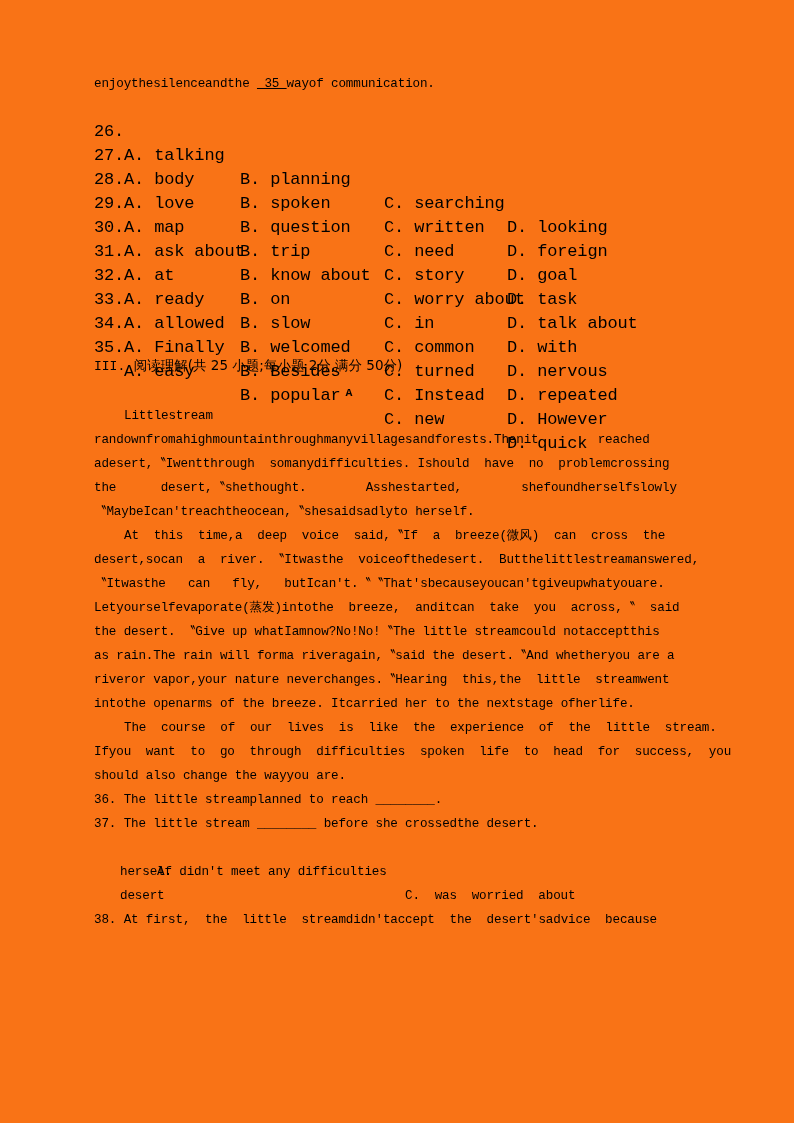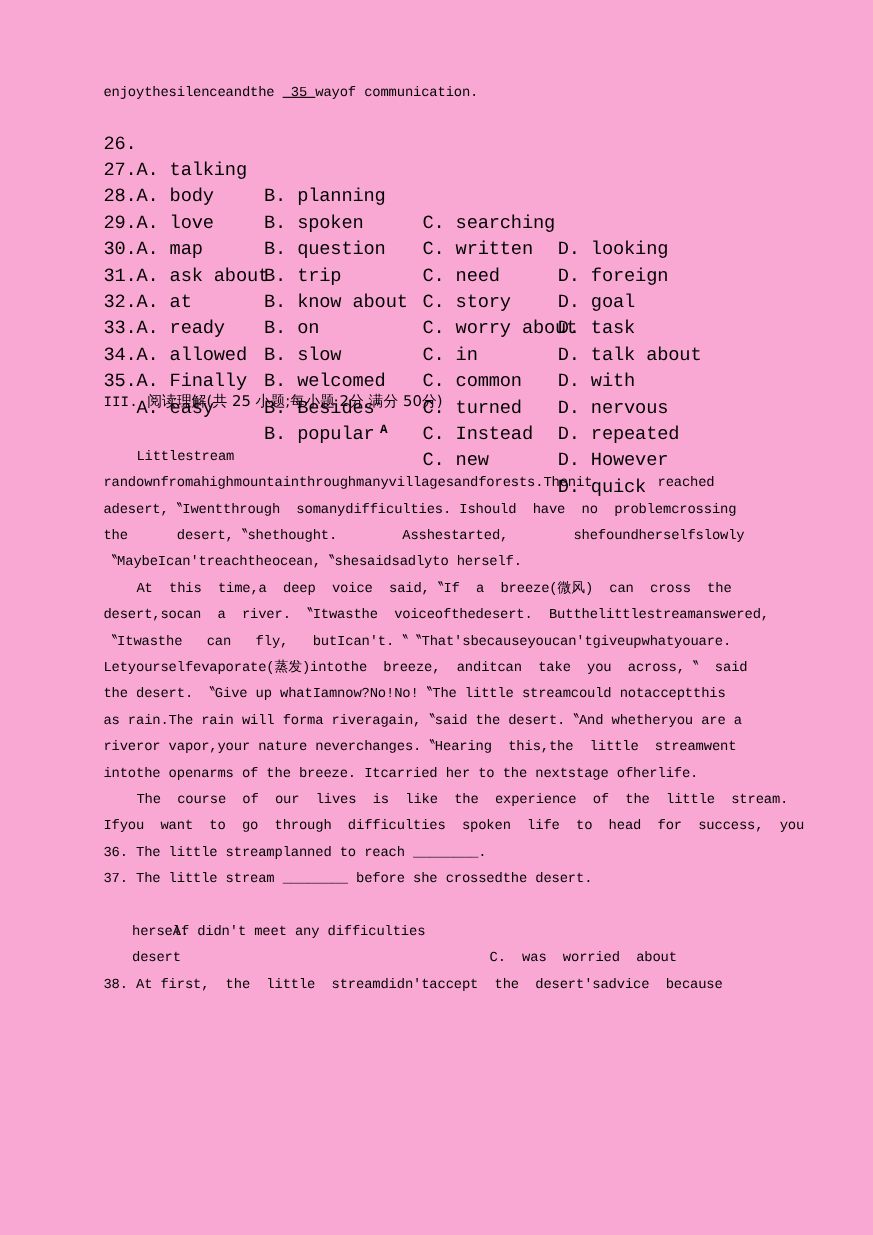--- a/index.html
+++ b/index.html
@@ -8,21 +8,21 @@
     background: #ffffff;
   }
   body {
     font-family: "Liberation Mono", "DejaVu Sans Mono", monospace;
     color: #000000;
   }
   #page {
     position: relative;
     width: 794px;
     height: 1123px;
-    background: #f9a8d4;
+    background: #f97316;
     overflow: hidden;
   }
   #content {
     position: absolute;
     left: 94px;
     top: 72px;
     width: 532px;
   }
 
   
@@ -95,21 +95,21 @@
 
   .q-two {
     position: relative;
     height: 24px;
     font-size: 12.6px;
     line-height: 24px;
     white-space: pre;
     letter-spacing: -0.15px;
   }
   .q-two .left  { position: absolute; left: 20px; margin-left: 43px;  }
-  .q-two .right { position: absolute; left: 311px; margin-left: 40px; }
+  .q-two .right { position: absolute; left: 311px; }
   .cont { padding-left: 26px; }
 
   .u { text-decoration: underline; }
 </style>
 </head>
 <body>
 
 <div id="page">
   <div id="content">
 
@@ -202,20 +202,21 @@
     <div class="body-line">desert,socan  a  river. 〝Itwasthe  voiceofthedesert.  Butthelittlestreamanswered,</div>
     <div class="body-line">〝Itwasthe   can   fly,   butIcan't.〝〝That'sbecauseyoucan'tgiveupwhatyouare.</div>
     <div class="body-line">Letyourselfevaporate(蒸发)intothe  breeze,  anditcan  take  you  across,〝  said</div>
     <div class="body-line">the desert. 〝Give up whatIamnow?No!No!〝The little streamcould notacceptthis</div>
     <div class="body-line">as rain.The rain will forma riveragain,〝said the desert.〝And whetheryou are a</div>
     <div class="body-line">riveror vapor,your nature neverchanges.〝Hearing  this,the  little  streamwent</div>
     <div class="body-line">intothe openarms of the breeze. Itcarried her to the nextstage ofherlife.</div>
 
     <div class="body-line indent">The  course  of  our  lives  is  like  the  experience  of  the  little  stream.</div>
     <div class="body-line">Ifyou  want  to  go  through  difficulties  spoken  life  to  head  for  success,  you</div>
+    <div class="body-line">should also change the wayyou are.</div>
 
     <div class="body-line">36. The little streamplanned to reach ________.</div>
 
     <div class="body-line">37. The little stream ________ before she crossedthe desert.</div>
     <div class="q-two">
       <span class="left">A. didn't meet any difficulties</span>
       <span class="right">C.  was  worried  about</span>
     </div>
     <div class="body-line cont">herself</div>
     <div class="body-line cont">desert</div>

